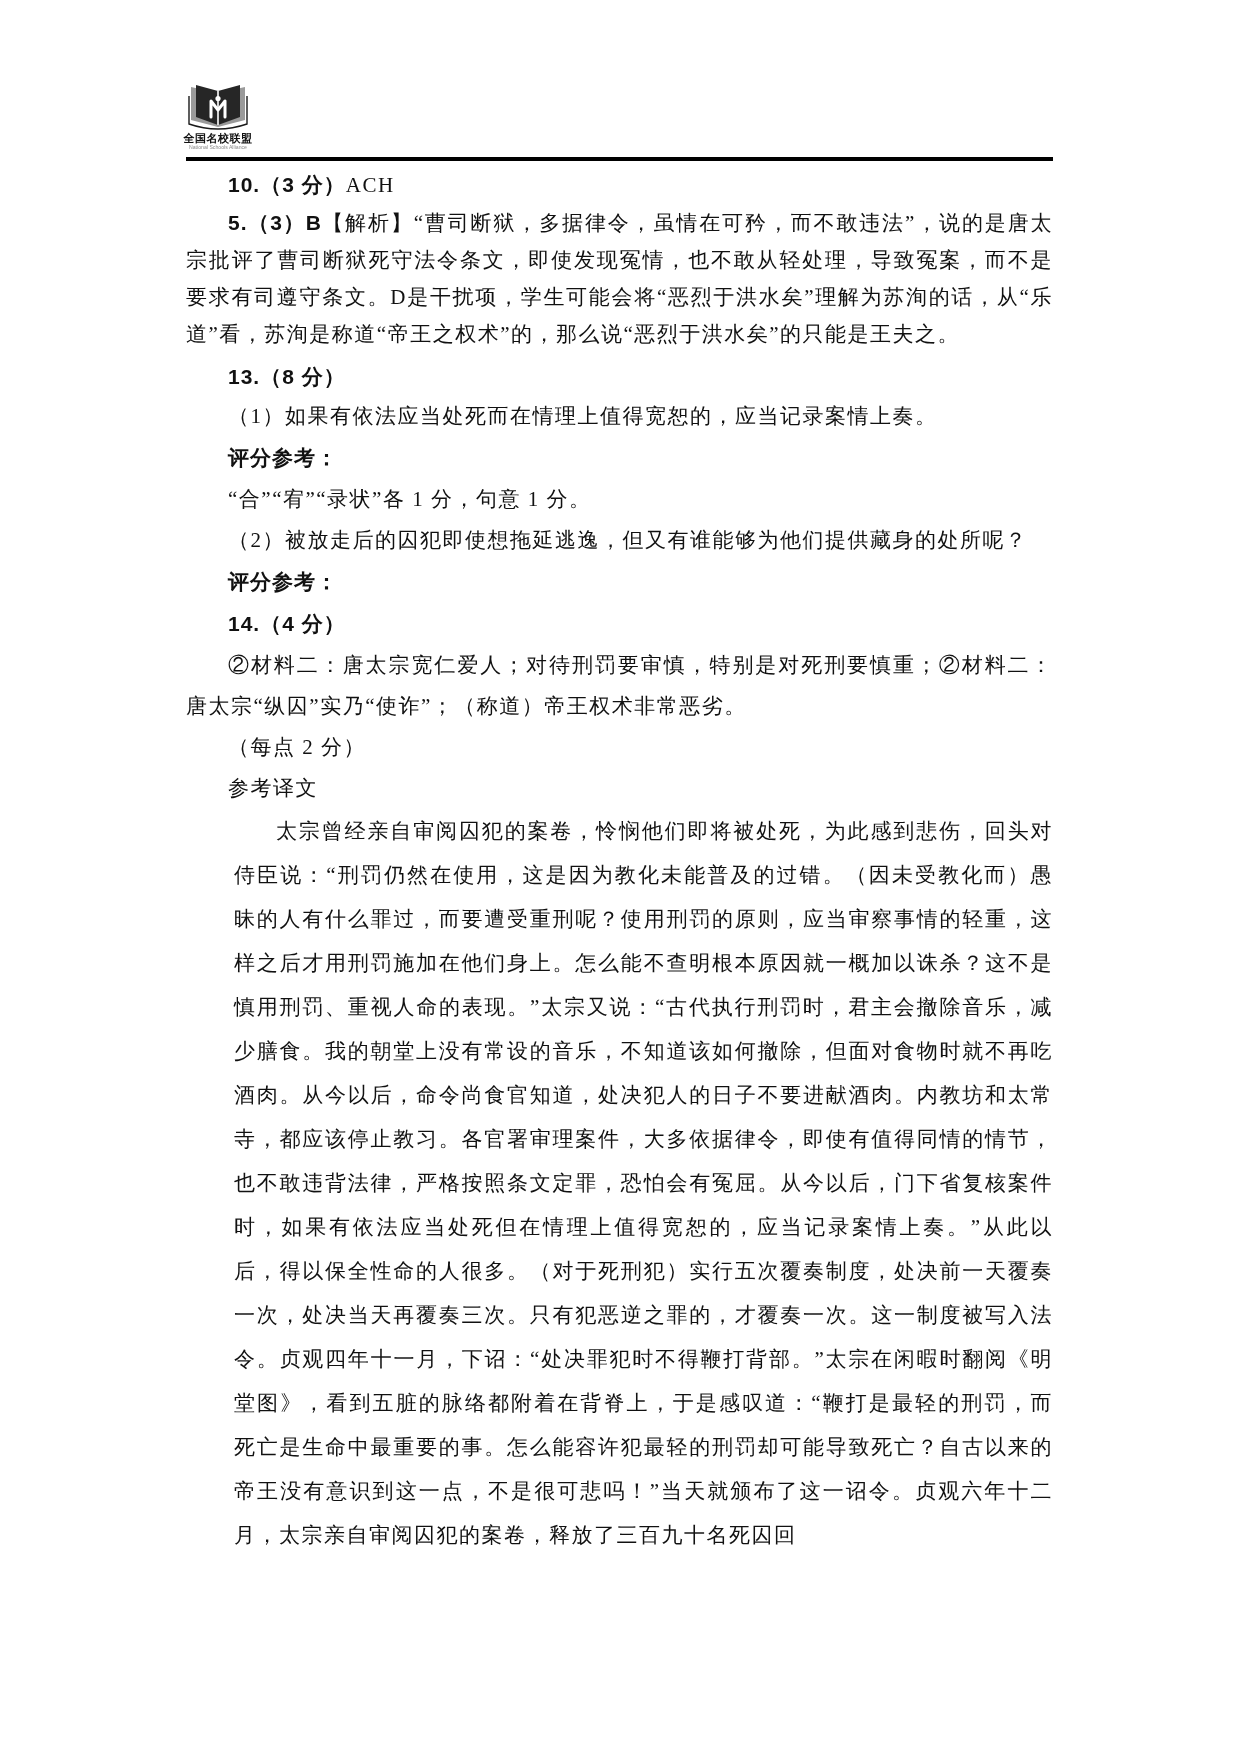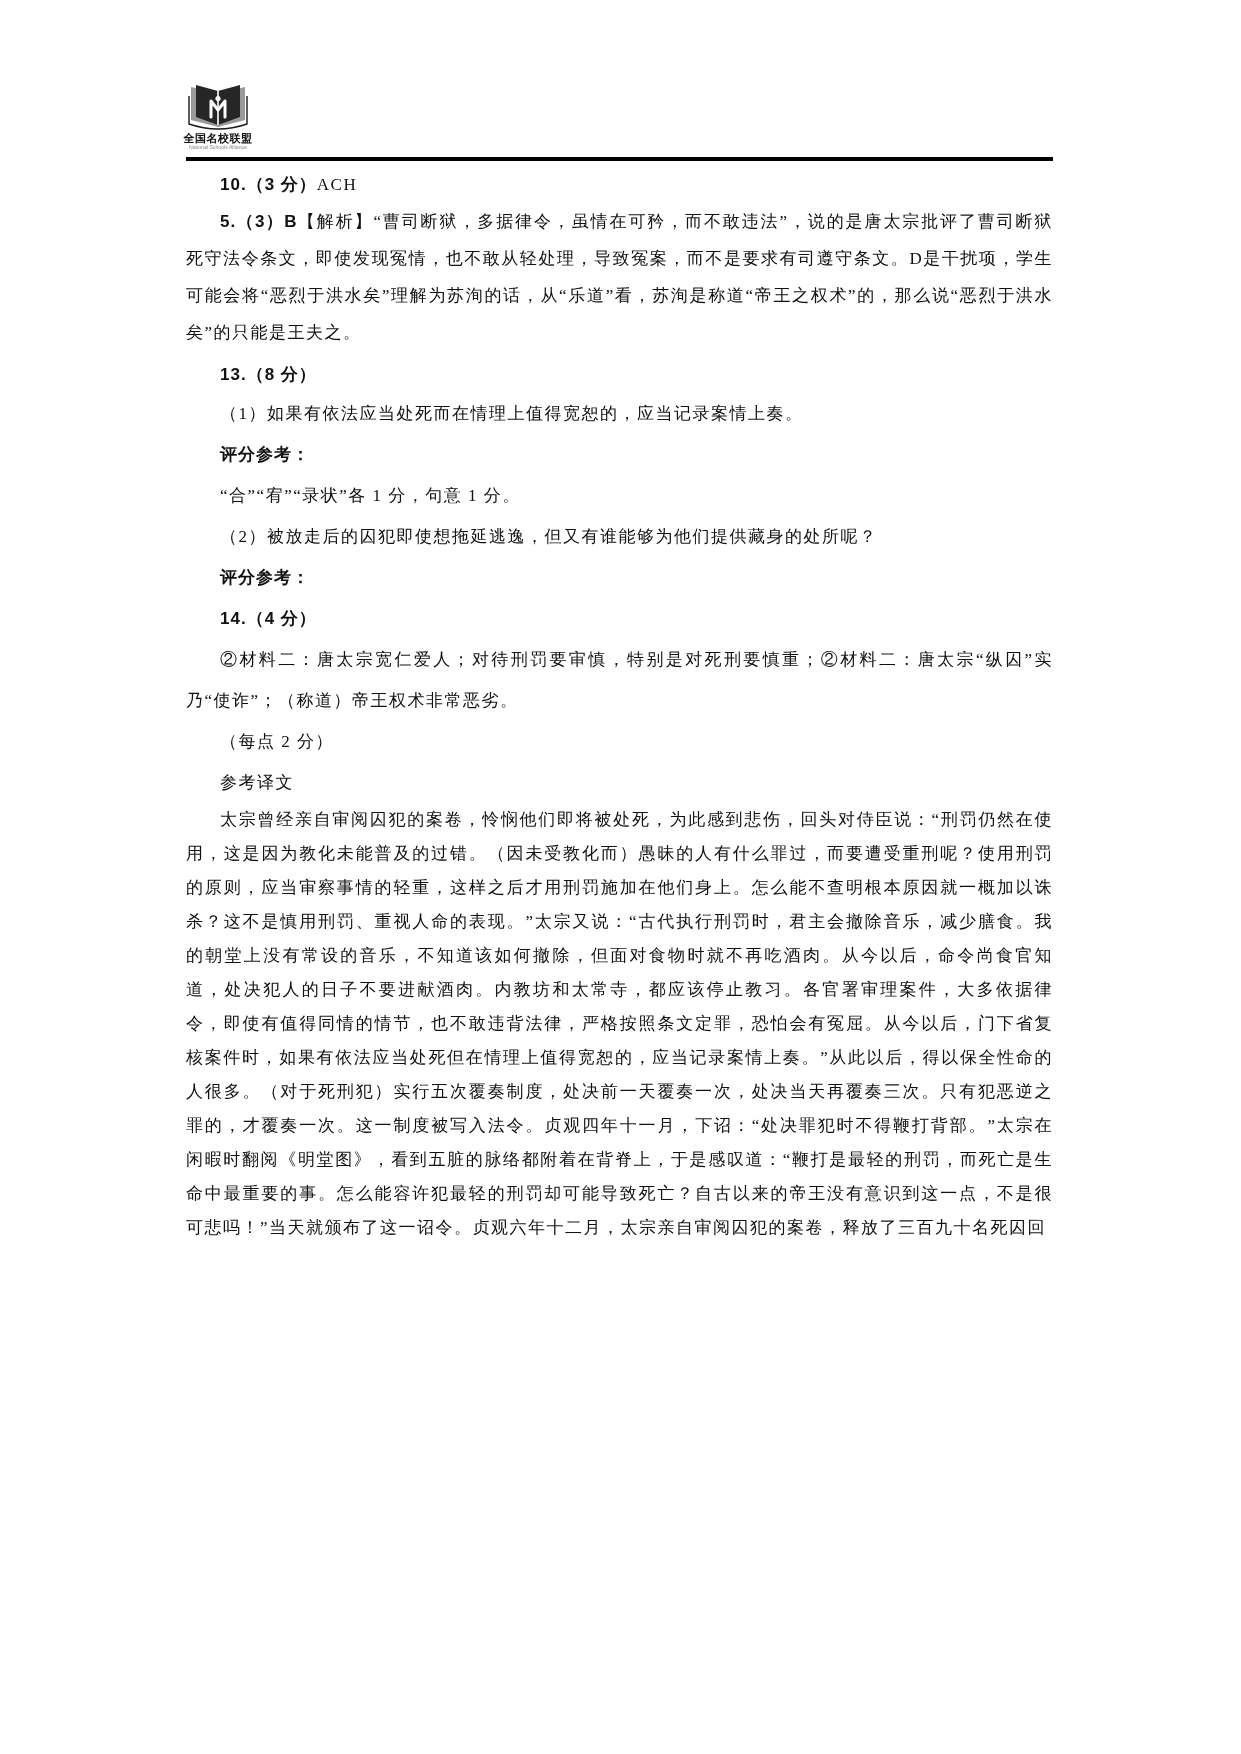--- a/index.html
+++ b/index.html
@@ -27,27 +27,27 @@
     white-space:nowrap;transform:scale(0.86);transform-origin:center top;
   }
   .rule{position:absolute;left:186px;top:157px;width:867px;height:4px;background:#000000;}
 
   
   .doc{position:absolute;left:186px;top:166px;width:867px;}
   p.para{
     margin:0;
     text-indent:2em;
     text-align:justify;
-    font-size:17px;
+    font-size:21px;
     line-height:37px;
     letter-spacing:1.5px;
     word-break:break-all;
   }
   p.para.loose{line-height:41px;}
-  p.para.xloose{line-height:34px;}
+  p.para.xloose{line-height:44px;margin-left:48px;}
   p.para.mt{margin-top:5px;}
   b.ph{
     font-family:"Liberation Sans","DejaVu Sans",sans-serif;
     font-weight:bold;letter-spacing:1px;
   }
 </style>
 </head>
 <body>
 
 <div class="page">

